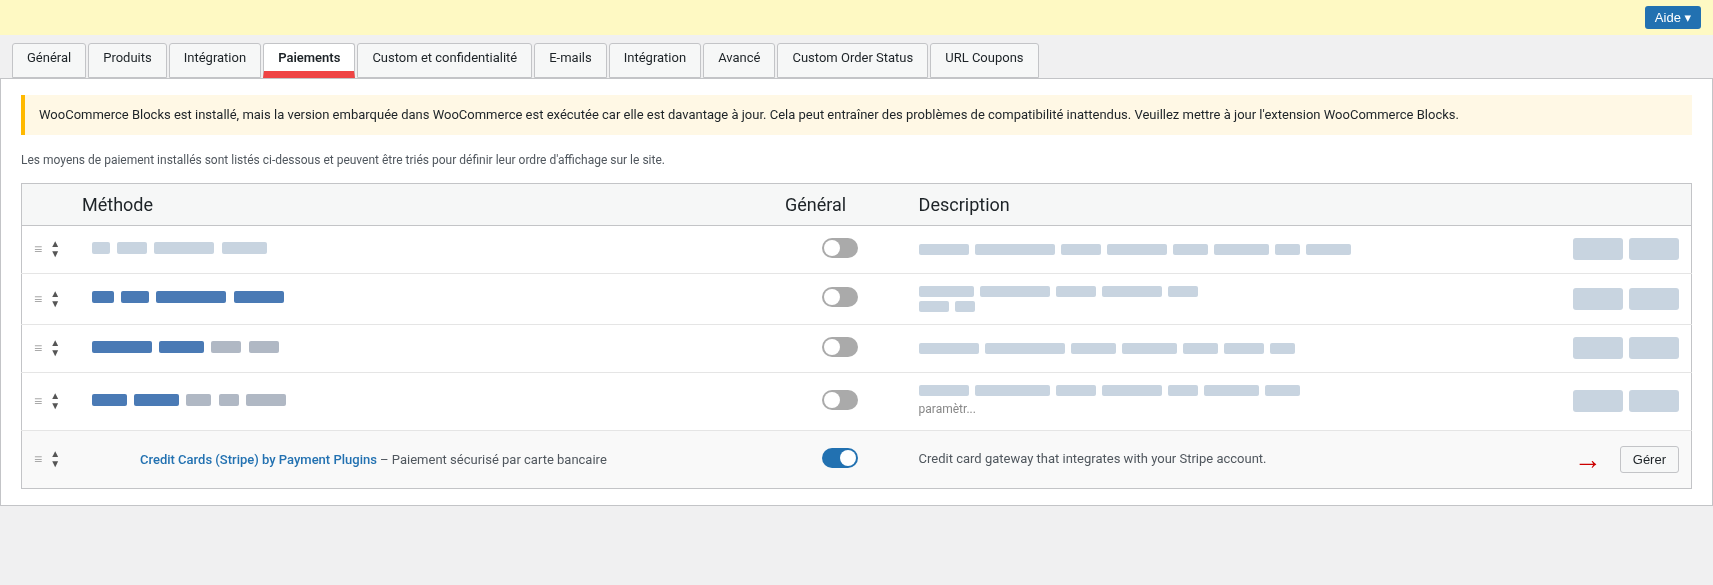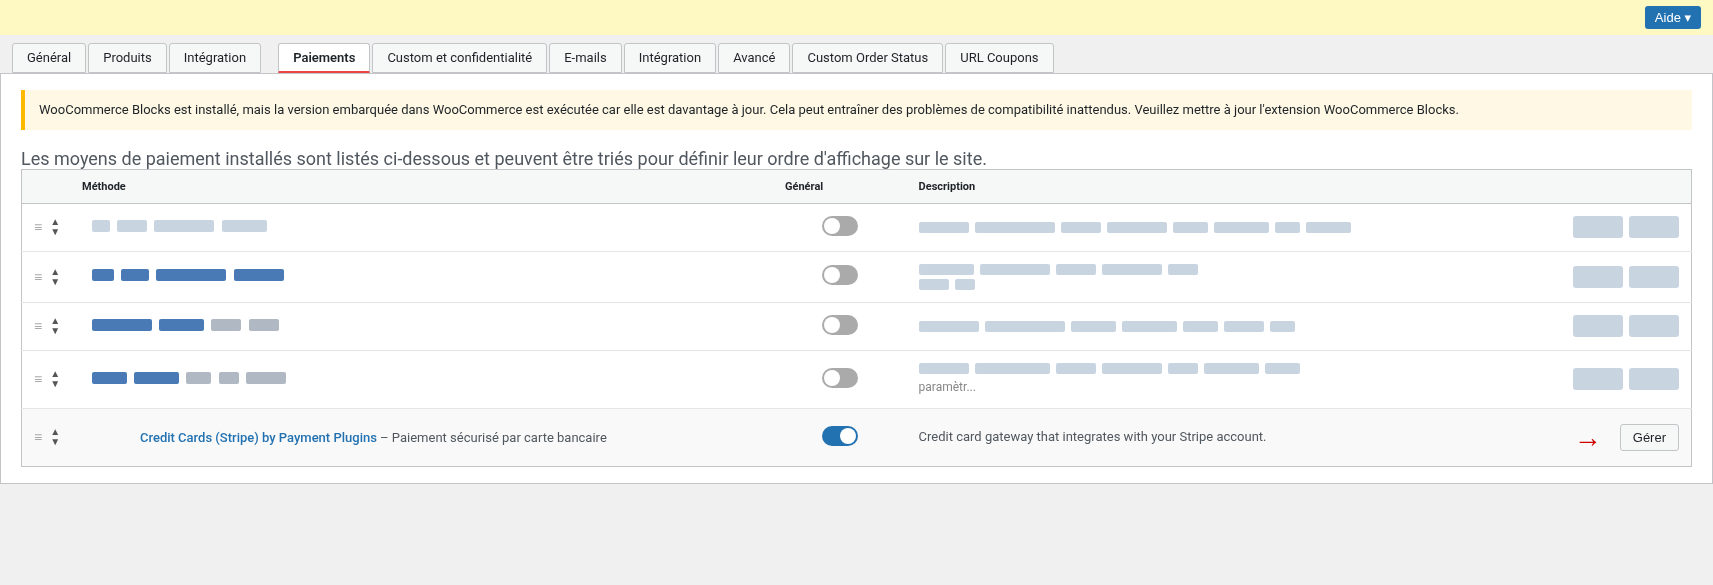--- a/index.html
+++ b/index.html
@@ -47,24 +47,23 @@
       font-size: 13px;
       border-bottom: 1px solid #c3c4c7;
       margin-right: 2px;
       border-radius: 3px 3px 0 0;
       color: #1d2327;
       text-decoration: none;
     }
 
     .tab.active {
       background: white;
-      border-bottom: 2px solid #ef4444;
+      border-bottom: 7px solid #ef4444;
       font-weight: 600;
       color: #1d2327;
-      margin-left: 15px;
     }
 
     .main-content {
       background: white;
       padding: 16px 20px;
       margin: 0;
       border: 1px solid #c3c4c7;
       border-top: none;
     }
 
@@ -77,41 +76,41 @@
       line-height: 1.5;
     }
 
     .section-title {
       font-size: 17px;
       font-weight: 600;
       margin-bottom: 8px;
     }
 
     .section-desc {
-      font-size: 18px;
+      font-size: 12px;
       color: #50575e;
-      margin-bottom: 0;
+      margin-bottom: 16px;
     }
 
     .payment-table {
       width: 100%;
       border-collapse: collapse;
       border: 1px solid #c3c4c7;
     }
 
     .payment-table thead tr {
       background: #f6f7f7;
       border-bottom: 1px solid #c3c4c7;
     }
 
     .payment-table thead th {
       text-align: left;
       padding: 10px 12px;
-      font-weight: 700;
-      font-size: 11px;
+      font-weight: 400;
+      font-size: 18px;
     }
 
     .payment-table tbody tr {
       border-bottom: 1px solid #e5e5e5;
     }
 
     .payment-table tbody tr:last-child {
       border-bottom: none;
     }
 

